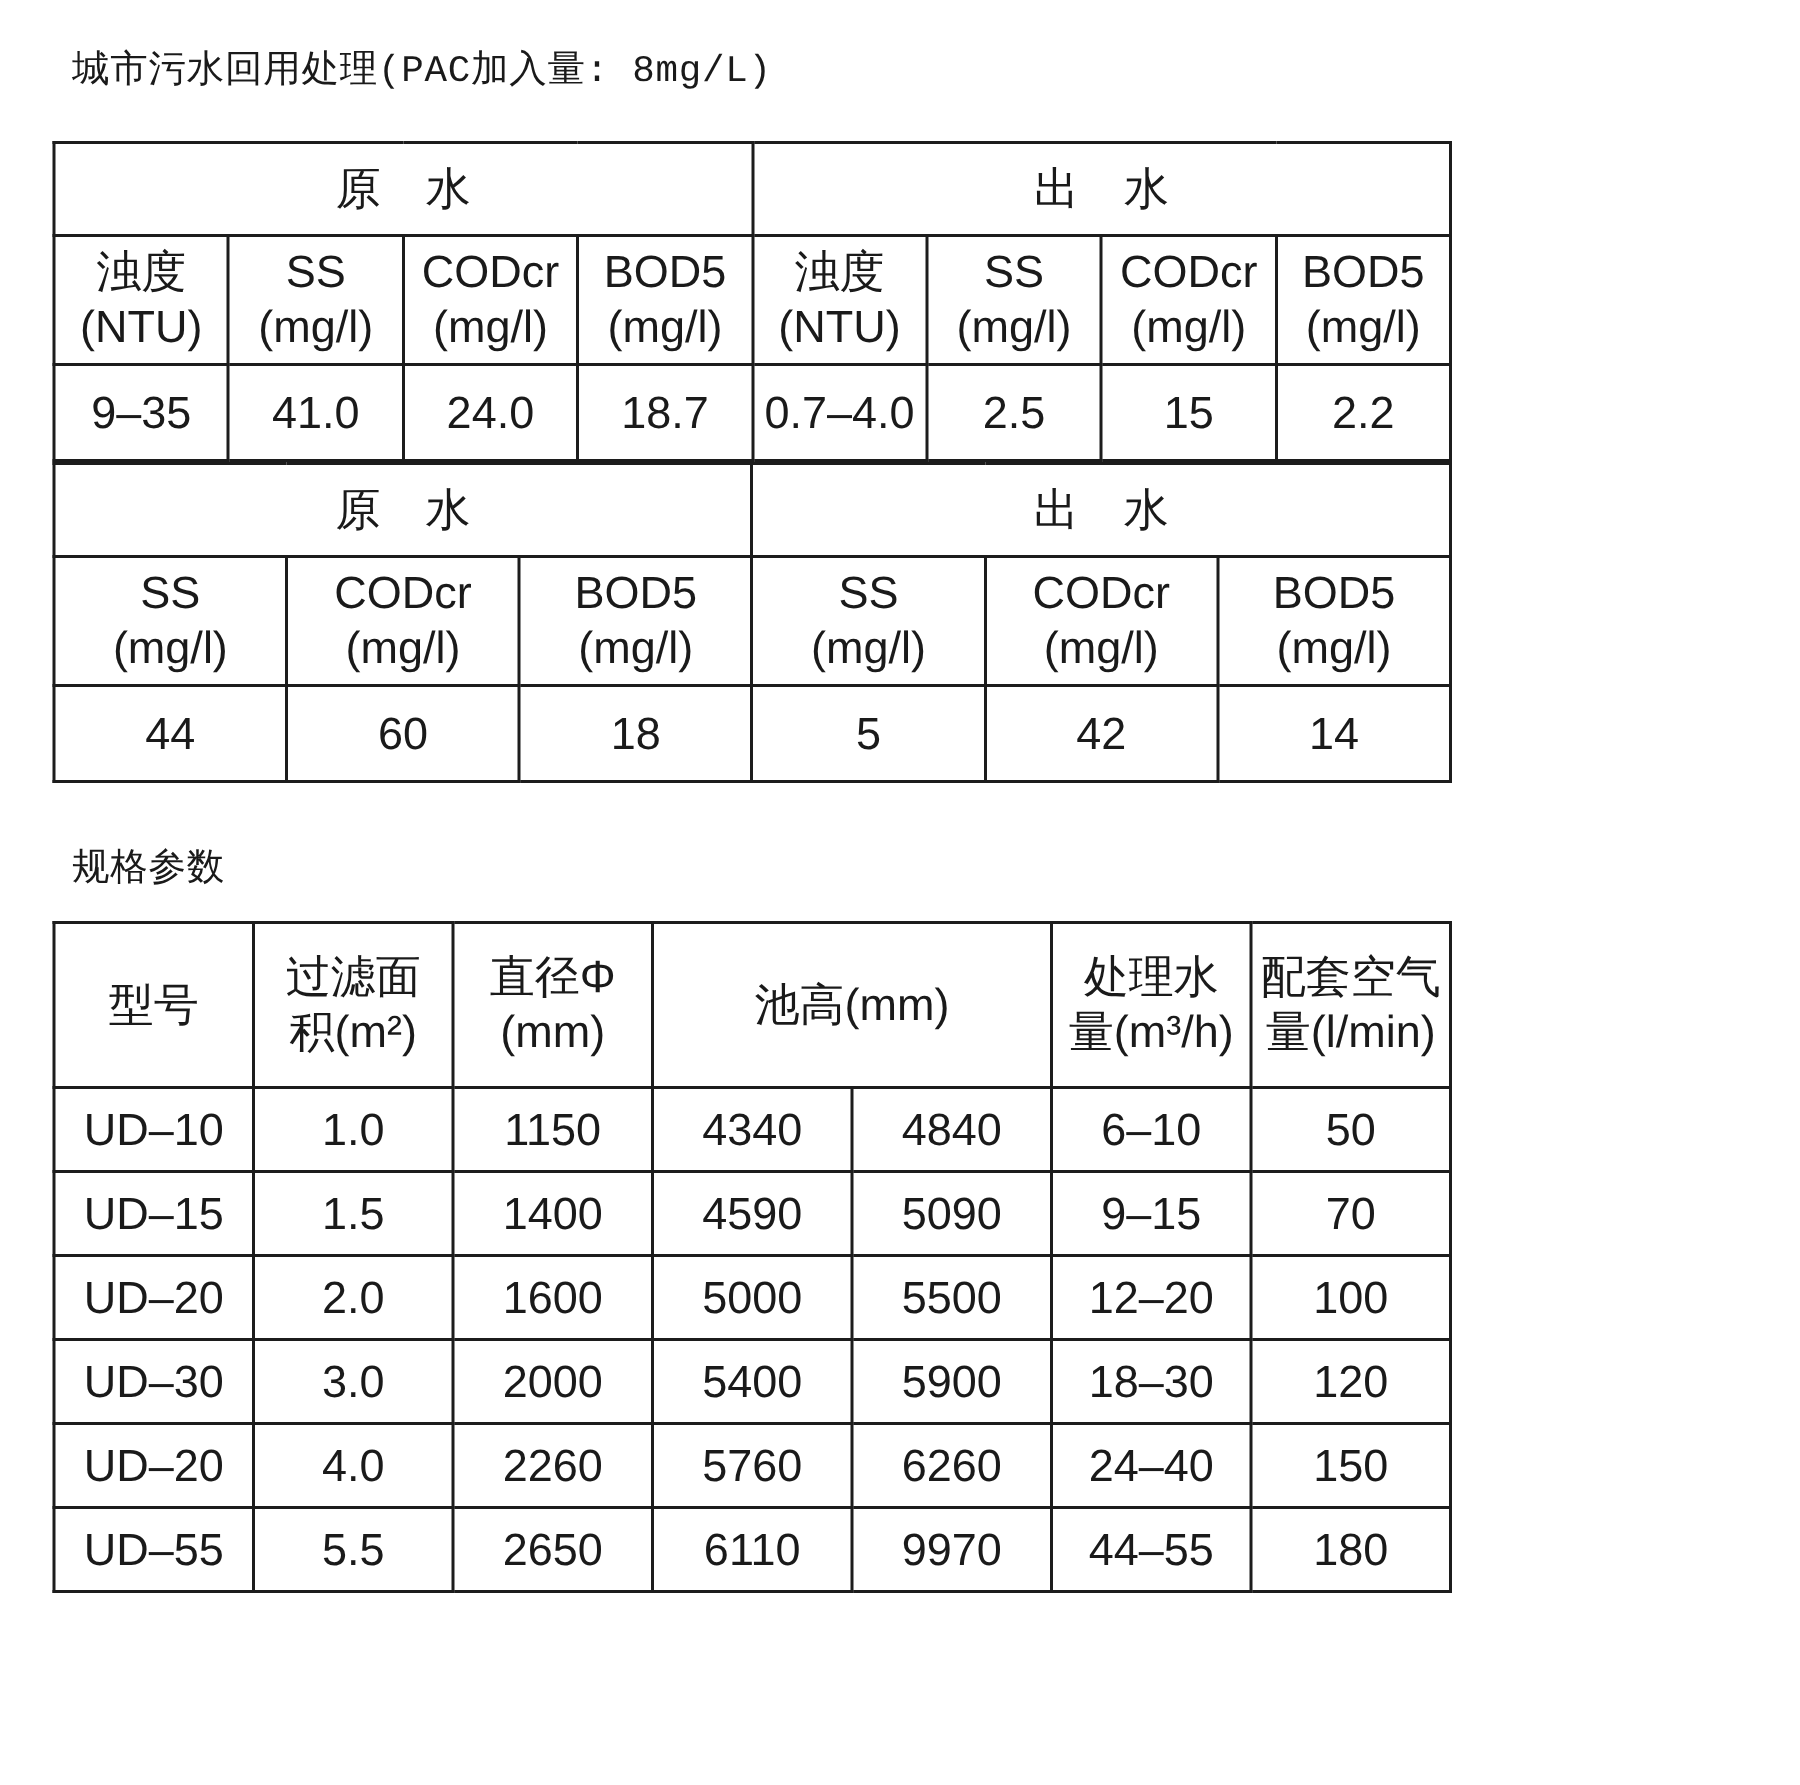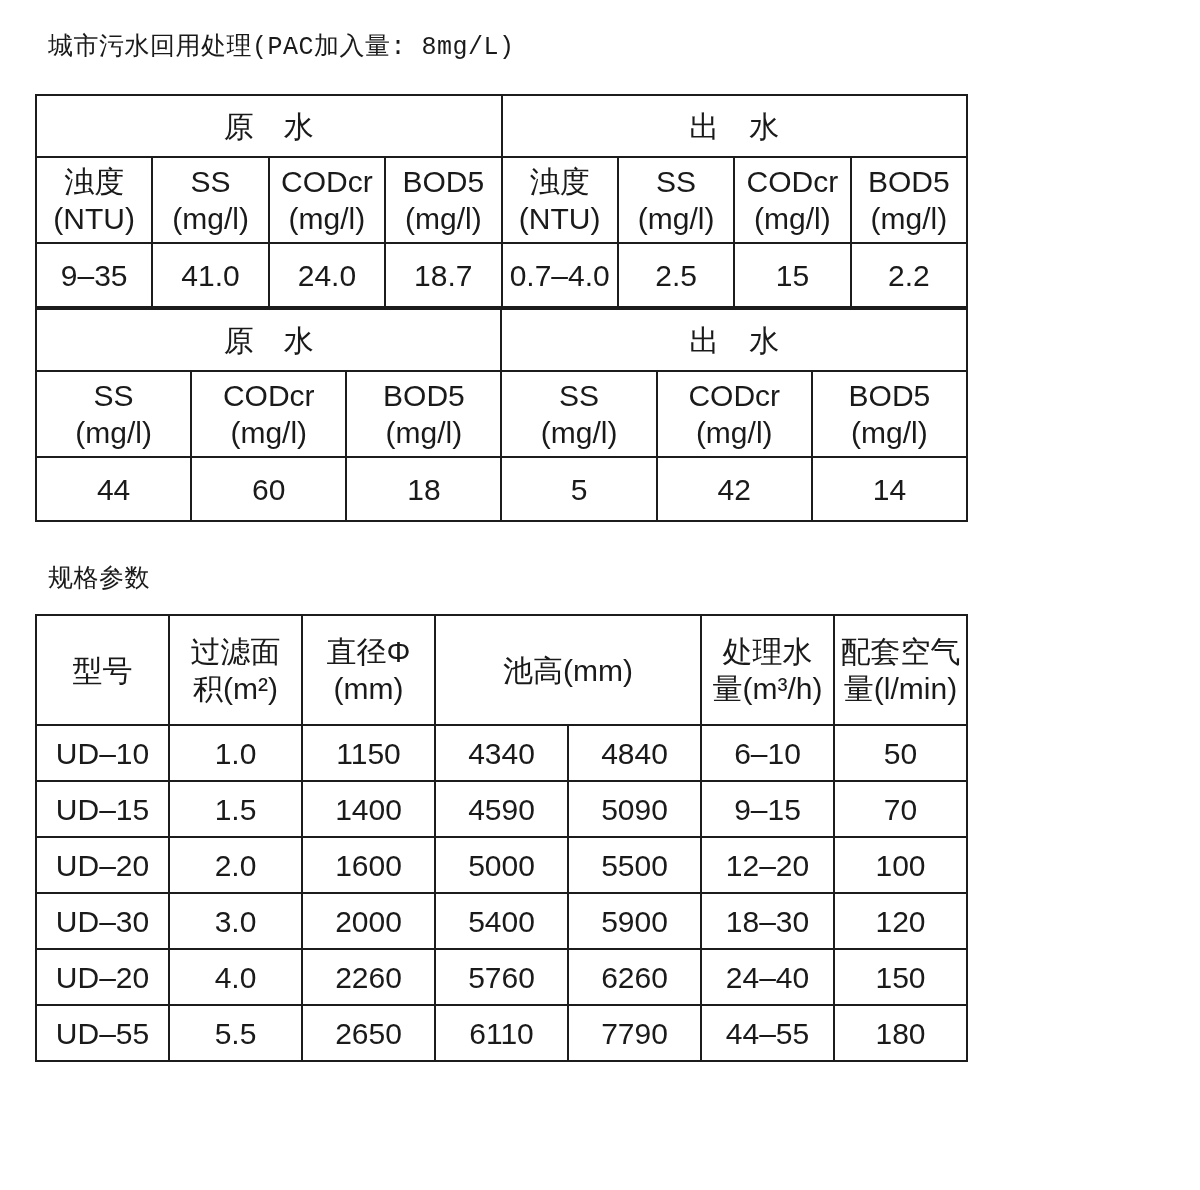--- a/index.html
+++ b/index.html
@@ -227,20 +227,20 @@
       <td class="val">5760</td>
       <td class="val">6260</td>
       <td class="val">24–40</td>
       <td class="val">150</td>
     </tr>
     <tr>
       <td class="val">UD–55</td>
       <td class="val">5.5</td>
       <td class="val">2650</td>
       <td class="val">6110</td>
-      <td class="val">7790</td>
+      <td class="val">9970</td>
       <td class="val">44–55</td>
       <td class="val">180</td>
     </tr>
   </tbody>
     </table>
 
 </div>
 
 </body></html>

